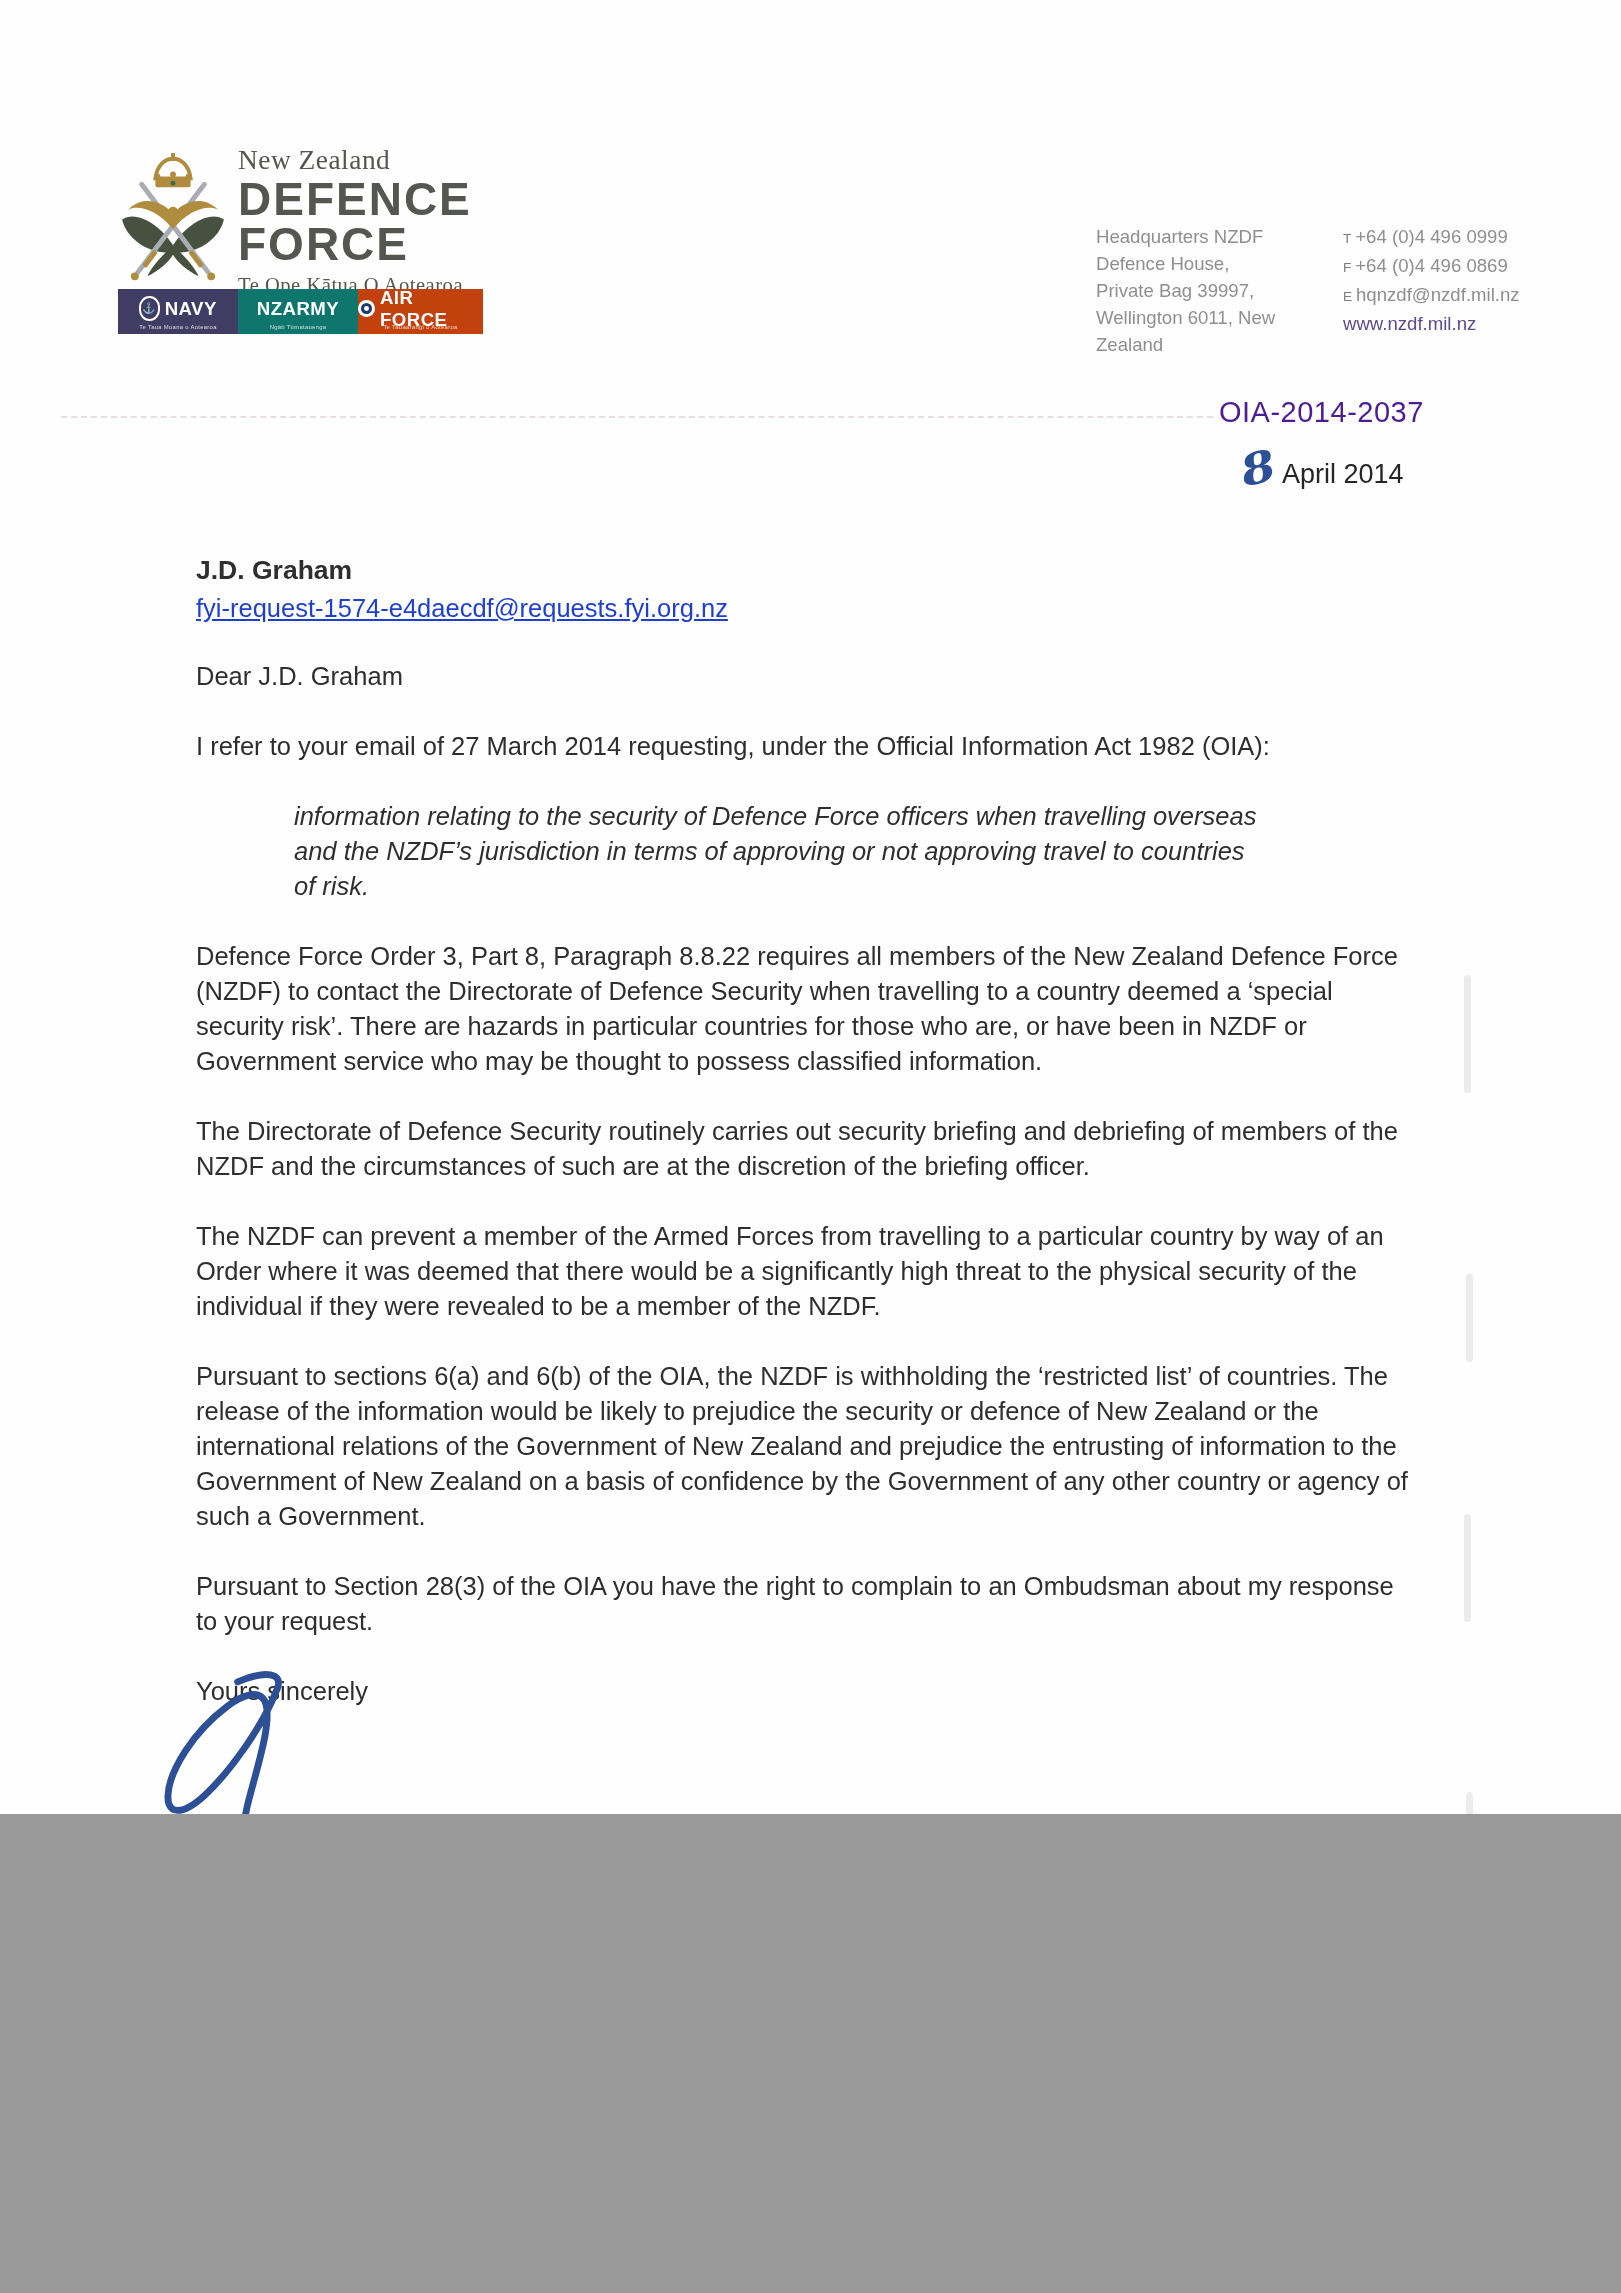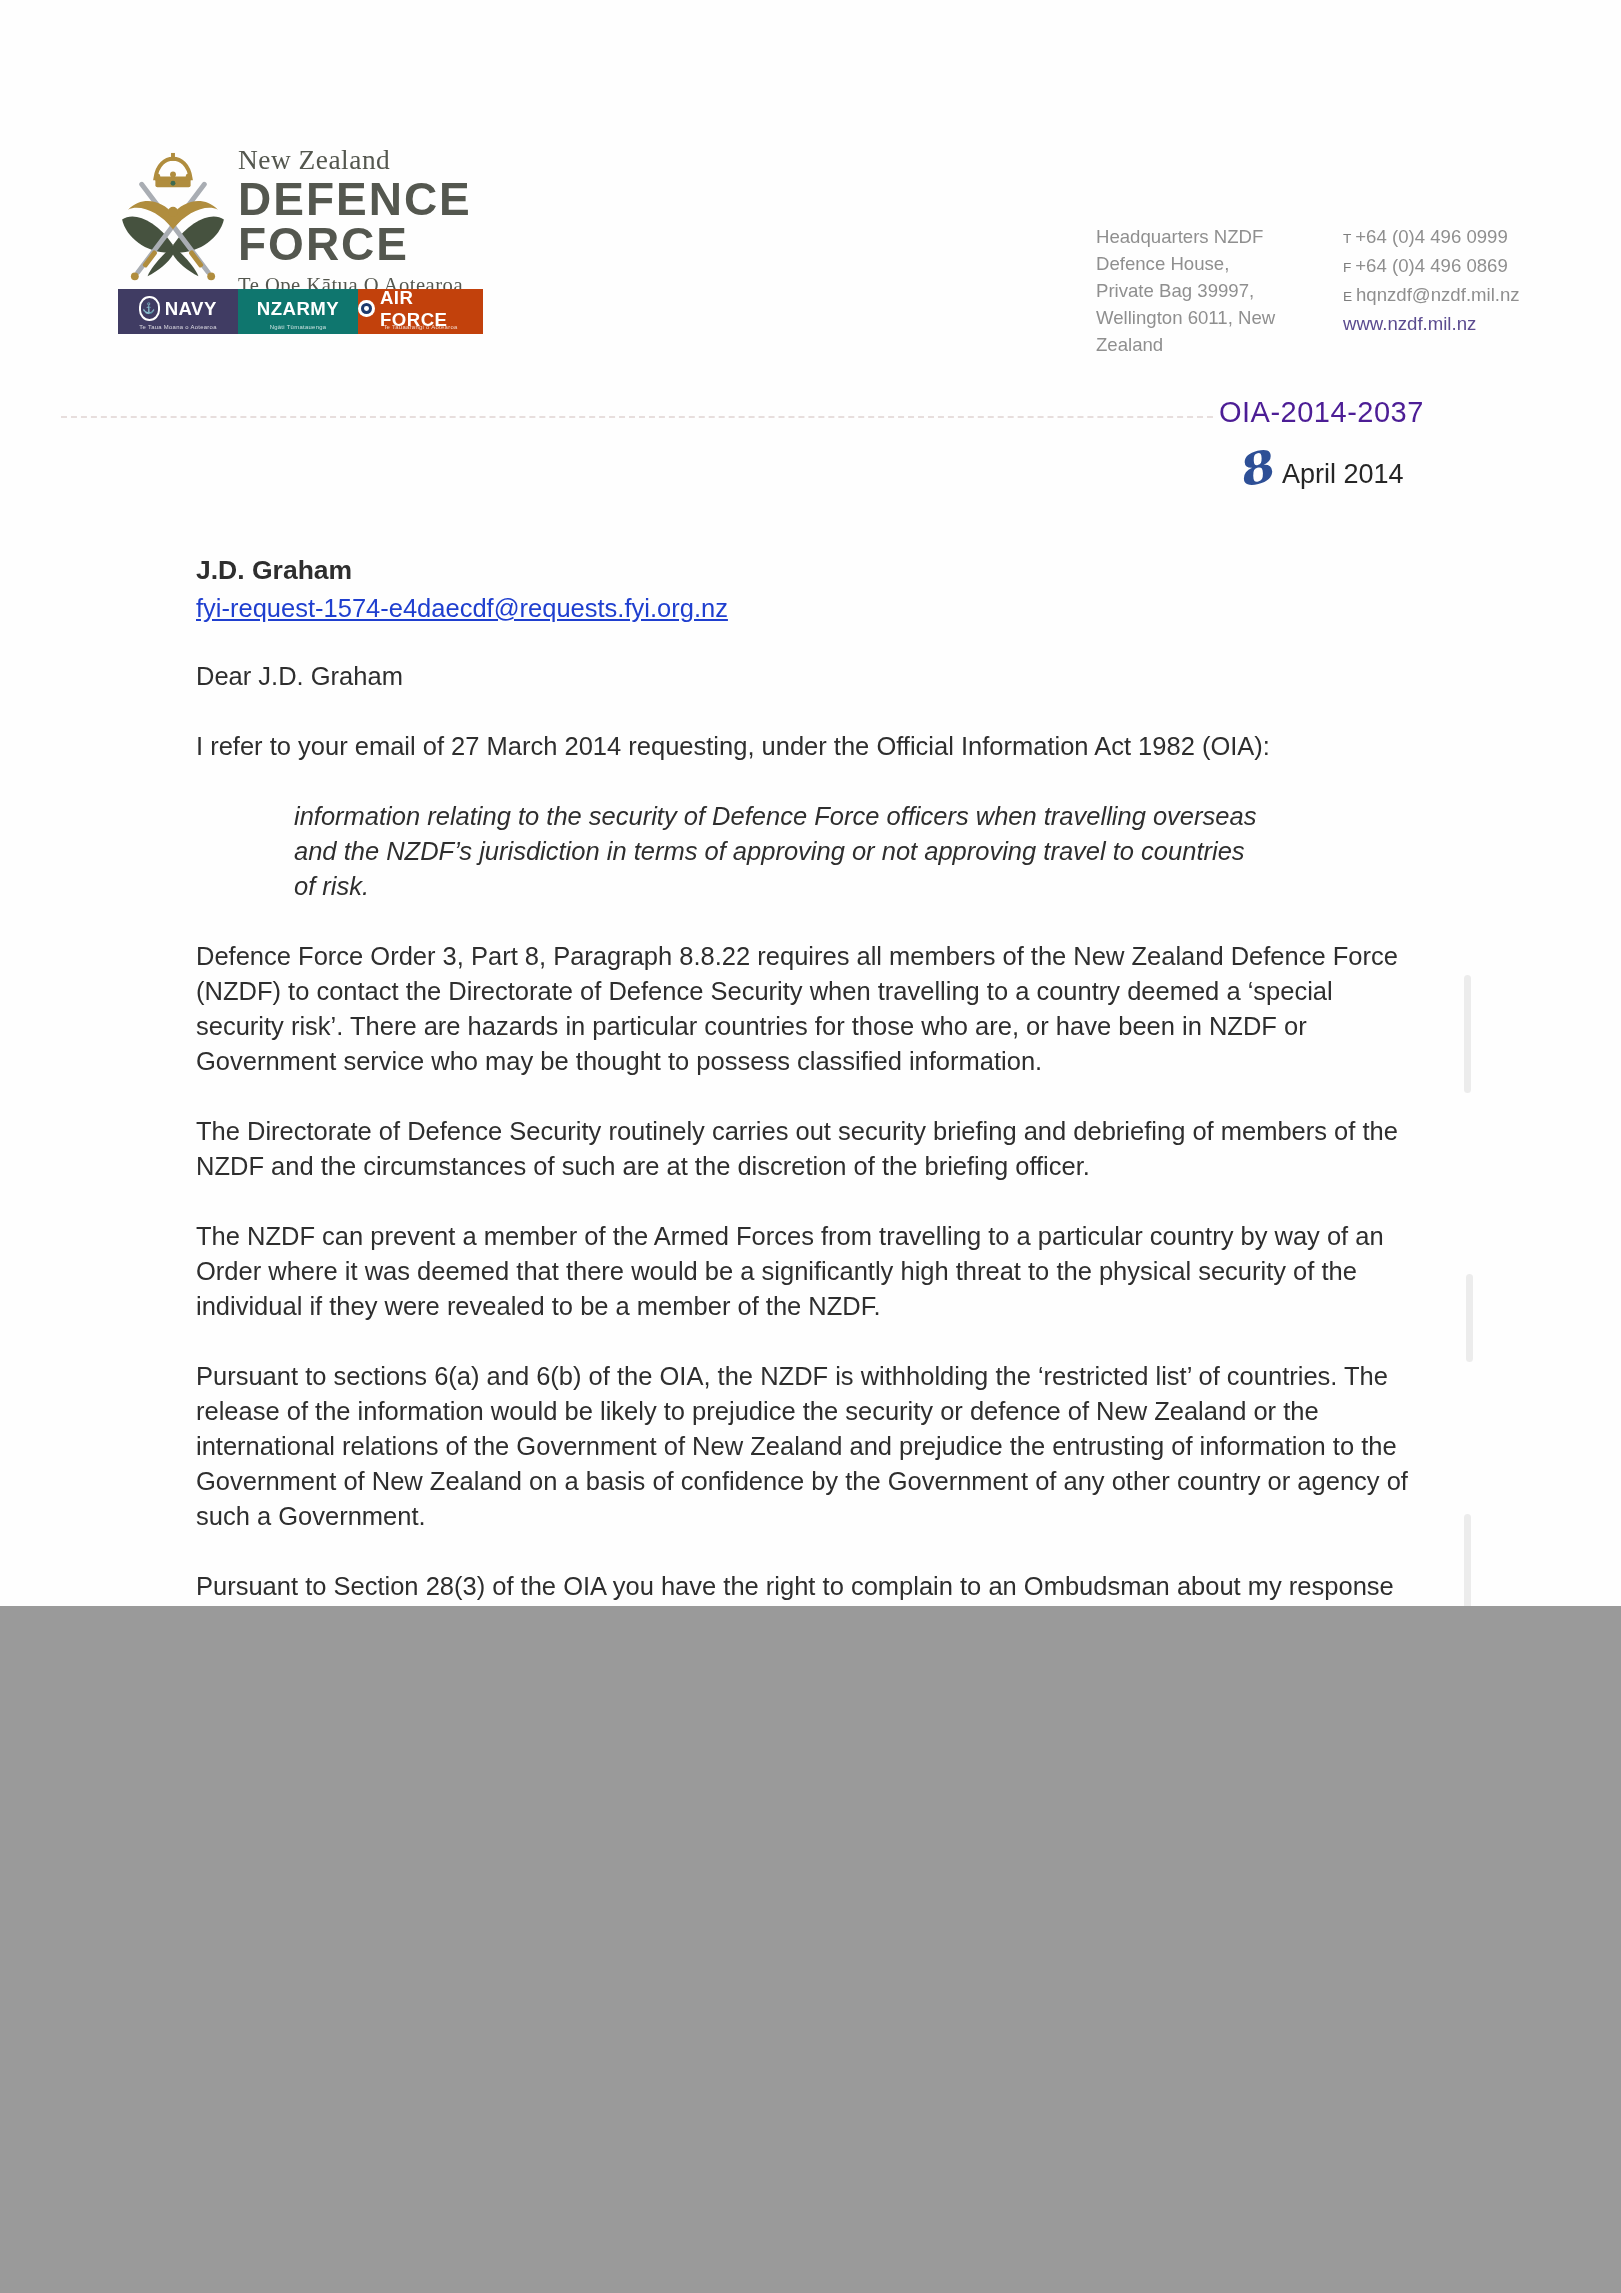--- a/index.html
+++ b/index.html
@@ -1,17 +1,17 @@
 <!DOCTYPE html>
 <html><head>
 <meta charset="utf-8">
 <style>
   html,body{margin:0;padding:0;background:#9a9a9a;}
   .page{
-    position:relative;width:1621px;height:1606px;background:#fefefe;
+    position:relative;width:1621px;height:1814px;background:#fefefe;
     font-family:"Liberation Sans",sans-serif;color:#2e2e2e;overflow:hidden;
     margin:0 auto;
   }
   
   .logo-block{position:absolute;left:118px;top:145px;width:461px;}
   .crest{position:absolute;left:0;top:5.9px;width:110px;height:139px;}
   .brand{position:absolute;left:120px;top:0;}
   .brand-top{font-family:"Liberation Serif",serif;font-size:27.4px;color:#54574f;letter-spacing:0.5px;}
   .brand-main{font-size:46px;font-weight:bold;color:#54574f;letter-spacing:2px;line-height:43px;margin-top:2px;}
   .brand-maori{font-family:"Liberation Serif",serif;font-size:20.6px;color:#54574f;margin-top:7.8px;letter-spacing:0.5px;}

